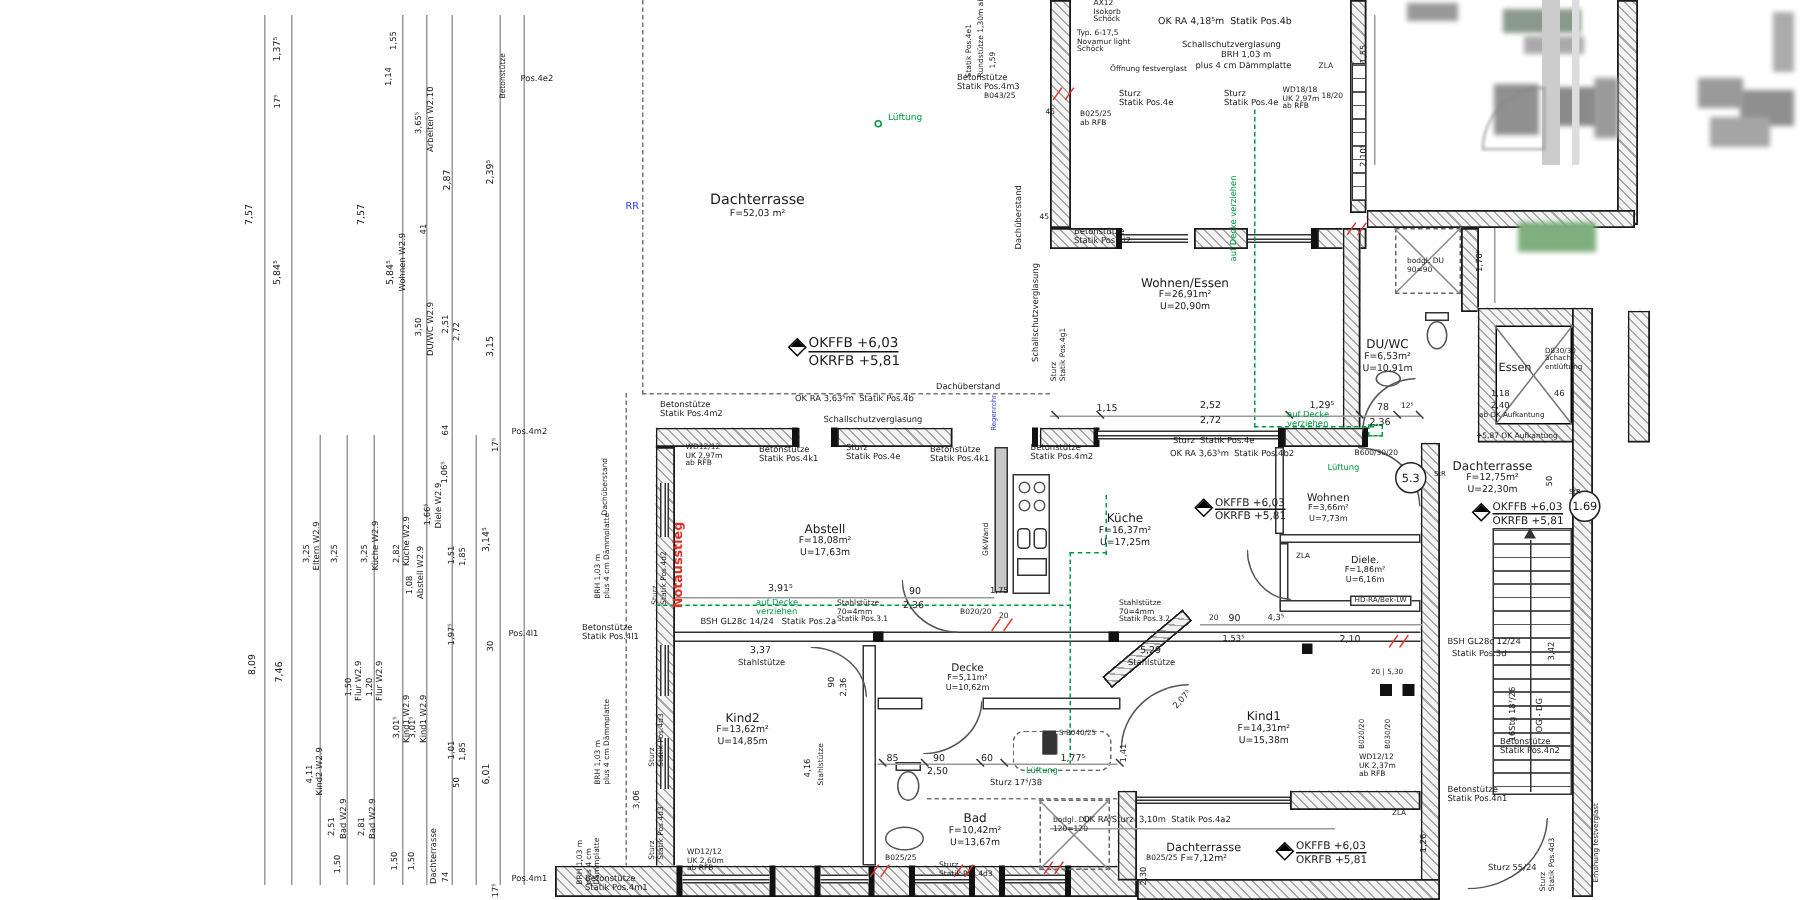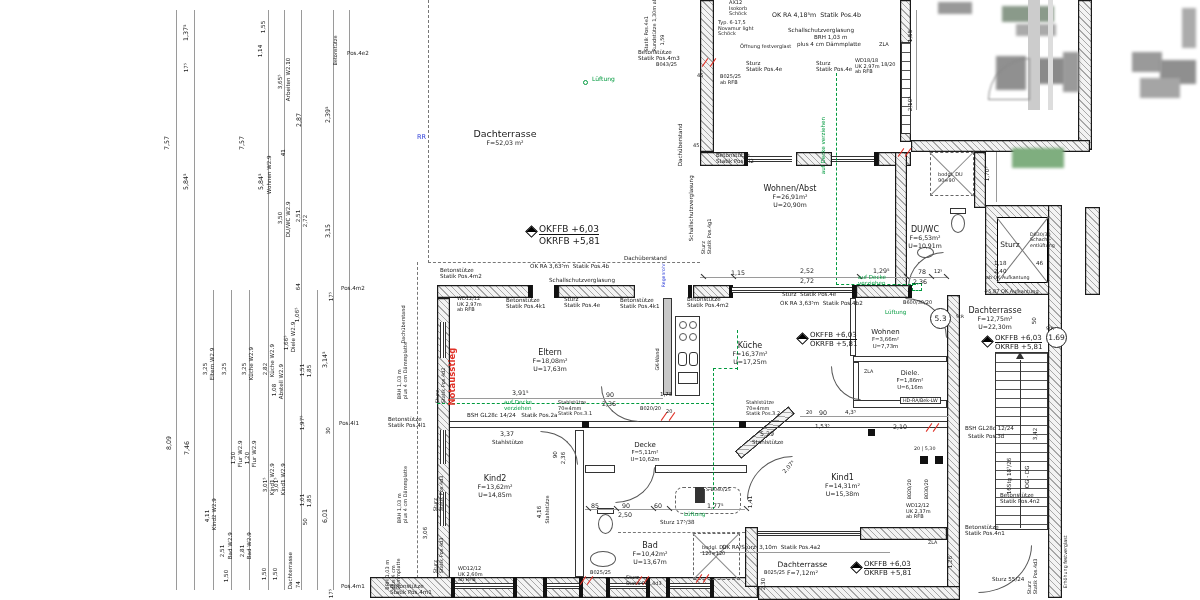--- a/index.html
+++ b/index.html
@@ -234,39 +234,39 @@
   <div class="pxb" style="left:1182px;top:8px;width:14px;height:40px;background:#ababab"></div>
   <div class="lng" style="left:1028px;top:0;width:12px;height:110px;background:#ccc"></div>
   <div class="lng" style="left:1048px;top:0;width:5px;height:110px;background:#ddd"></div>
   <div class="arc pxb" style="left:988px;top:58px;width:42px;height:42px;border:1px solid #888;border-radius:100% 0 0 0;background:transparent;filter:blur(1px)"></div>
 
   <div class="room" style="left:440px;top:128px;width:130px">
     <div class="nm" style="font-size:9.5px">Dachterrasse</div>
     <div class="sub">F=52,03 m²</div>
   </div>
   <div class="room" style="left:740px;top:184px;width:100px">
-    <div class="nm">Wohnen/Abst</div>
+    <div class="nm">Wohnen/Essen</div>
     <div class="sub">F=26,91m²</div>
     <div class="sub">U=20,90m</div>
   </div>
   <div class="room" style="left:890px;top:225px;width:70px">
     <div class="nm">DU/WC</div>
     <div class="sub">F=6,53m²</div>
     <div class="sub">U=10,91m</div>
   </div>
   <div class="room" style="left:985px;top:240px;width:50px">
-    <div class="nm" style="font-size:7.5px">Sturz</div>
+    <div class="nm" style="font-size:7.5px">Essen</div>
   </div>
   <div class="room" style="left:950px;top:306px;width:90px">
     <div class="nm">Dachterrasse</div>
     <div class="sub">F=12,75m²</div>
     <div class="sub">U=22,30m</div>
   </div>
   <div class="room" style="left:505px;top:348px;width:90px">
-    <div class="nm">Eltern</div>
+    <div class="nm">Abstell</div>
     <div class="sub">F=18,08m²</div>
     <div class="sub">U=17,63m</div>
   </div>
   <div class="room" style="left:715px;top:341px;width:70px">
     <div class="nm">Küche</div>
     <div class="sub">F=16,37m²</div>
     <div class="sub">U=17,25m</div>
   </div>
   <div class="room" style="left:858px;top:328px;width:55px">
     <div class="nm" style="font-size:7px">Wohnen</div>

